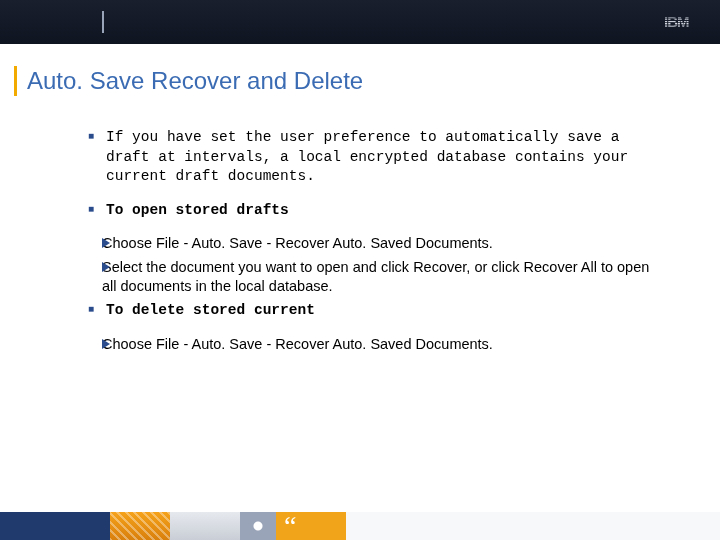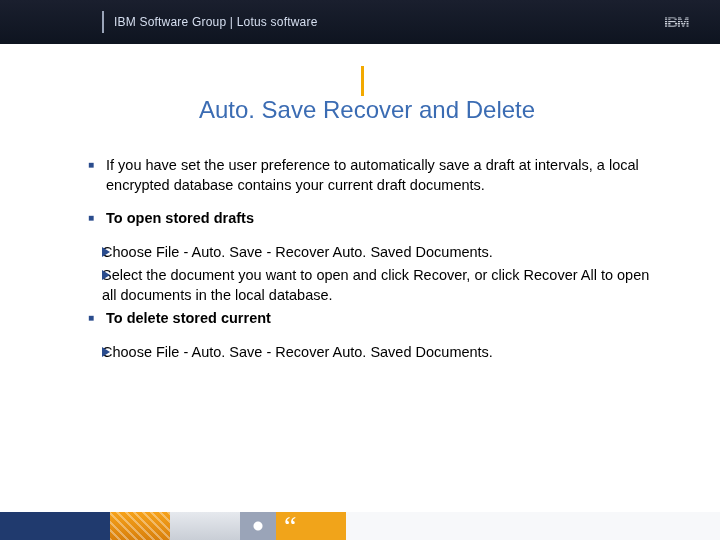--- a/index.html
+++ b/index.html
@@ -4,25 +4,25 @@
 <style>
   * { margin: 0; padding: 0; box-sizing: border-box; }
   html, body { width: 720px; height: 540px; font-family: Arial, Helvetica, sans-serif; background: #fff; overflow: hidden; }
   .slide { width: 720px; height: 540px; position: relative; }
   .header { height: 44px; background: linear-gradient(#1a1f2e, #0e1420); display: flex; align-items: center; justify-content: space-between; padding: 0 16px 0 0; }
   .header-left { display: flex; align-items: center; height: 100%; }
   .vbar { width: 2px; height: 22px; background: #9aa4b8; margin-left: 102px; margin-right: 10px; }
   .header-text { color: #d6dff0; font-size: 12px; letter-spacing: .2px; }
   .ibm-logo { display: flex; gap: 2px; align-items: flex-end; }
   .ibm-logo svg { display:block; }
-  .title-row { display: flex; align-items: center; padding: 22px 0 0 14px; flex-direction: column; }
+  .title-row { display: flex; align-items: center; padding: 22px 0 0 14px; }
   .title-bar { width: 3px; height: 30px; background: #f2a900; margin-right: 10px; }
   .title-text { color: #3b6cb3; font-size: 24px; font-weight: 400; }
   .content { padding: 32px 60px 0 88px; font-size: 14.5px; color: #000; line-height: 1.35; }
-  .b1 { position: relative; padding-left: 18px; margin-bottom: 14px; }
+  .b1 { position: relative; padding-left: 18px; margin-bottom: 14px; font-family: Liberation Mono, monospace; }
   .b1::before { content: "■"; position: absolute; left: 0; top: 2px; color: #2a4c8d; font-size: 10px; }
   .b2 { position: relative; margin: 4px 0 4px 14px; }
   .b2::before { content: ""; position: absolute; left: 0; top: 4px; width: 0; height: 0; border-top: 5px solid transparent; border-bottom: 5px solid transparent; border-left: 8px solid #2a4c8d; }
   .bold { font-weight: 700; }
   .footer { position: absolute; left: 0; right: 0; bottom: 0; height: 28px; display: flex; }
   .f-seg { height: 100%; }
   .f1 { width: 110px; background: #203a6e; }
   .f2 { width: 60px; background: linear-gradient(#f6a21a,#d87f0c); position: relative; }
   .f2::after{ content:""; position:absolute; inset:0; background: repeating-linear-gradient(45deg, rgba(255,255,255,.35) 0 2px, transparent 2px 6px);}
   .f3 { width: 70px; background: linear-gradient(#e6e9ee,#c9ced6); }
@@ -31,21 +31,20 @@
   .f5 .qt { position:absolute; left:8px; top:-2px; color:#fff; font-size:28px; font-family: Georgia, serif;}
   .f6 { flex: 1; background: #f7f8fa; }
 </style>
 </head>
 <body>
 
 <div class="slide">
   <div class="header">
     <div class="header-left">
       <div class="vbar"></div>
-      <div class="header-text">IBM Software Group | Lotus software</div>
     </div>
     <div class="ibm-logo" aria-label="IBM">
       <svg width="40" height="16" viewBox="0 0 40 16">
         <defs>
           <pattern id="str" width="40" height="2.3" patternUnits="userSpaceOnUse">
             <rect width="40" height="1.15" fill="#e8edf7"></rect>
           </pattern>
         </defs>
         <text x="0" y="13" font-family="Arial Black, Arial, sans-serif" font-weight="900" font-size="15" fill="url(#str)" letter-spacing="-1">IBM</text>
       </svg>

